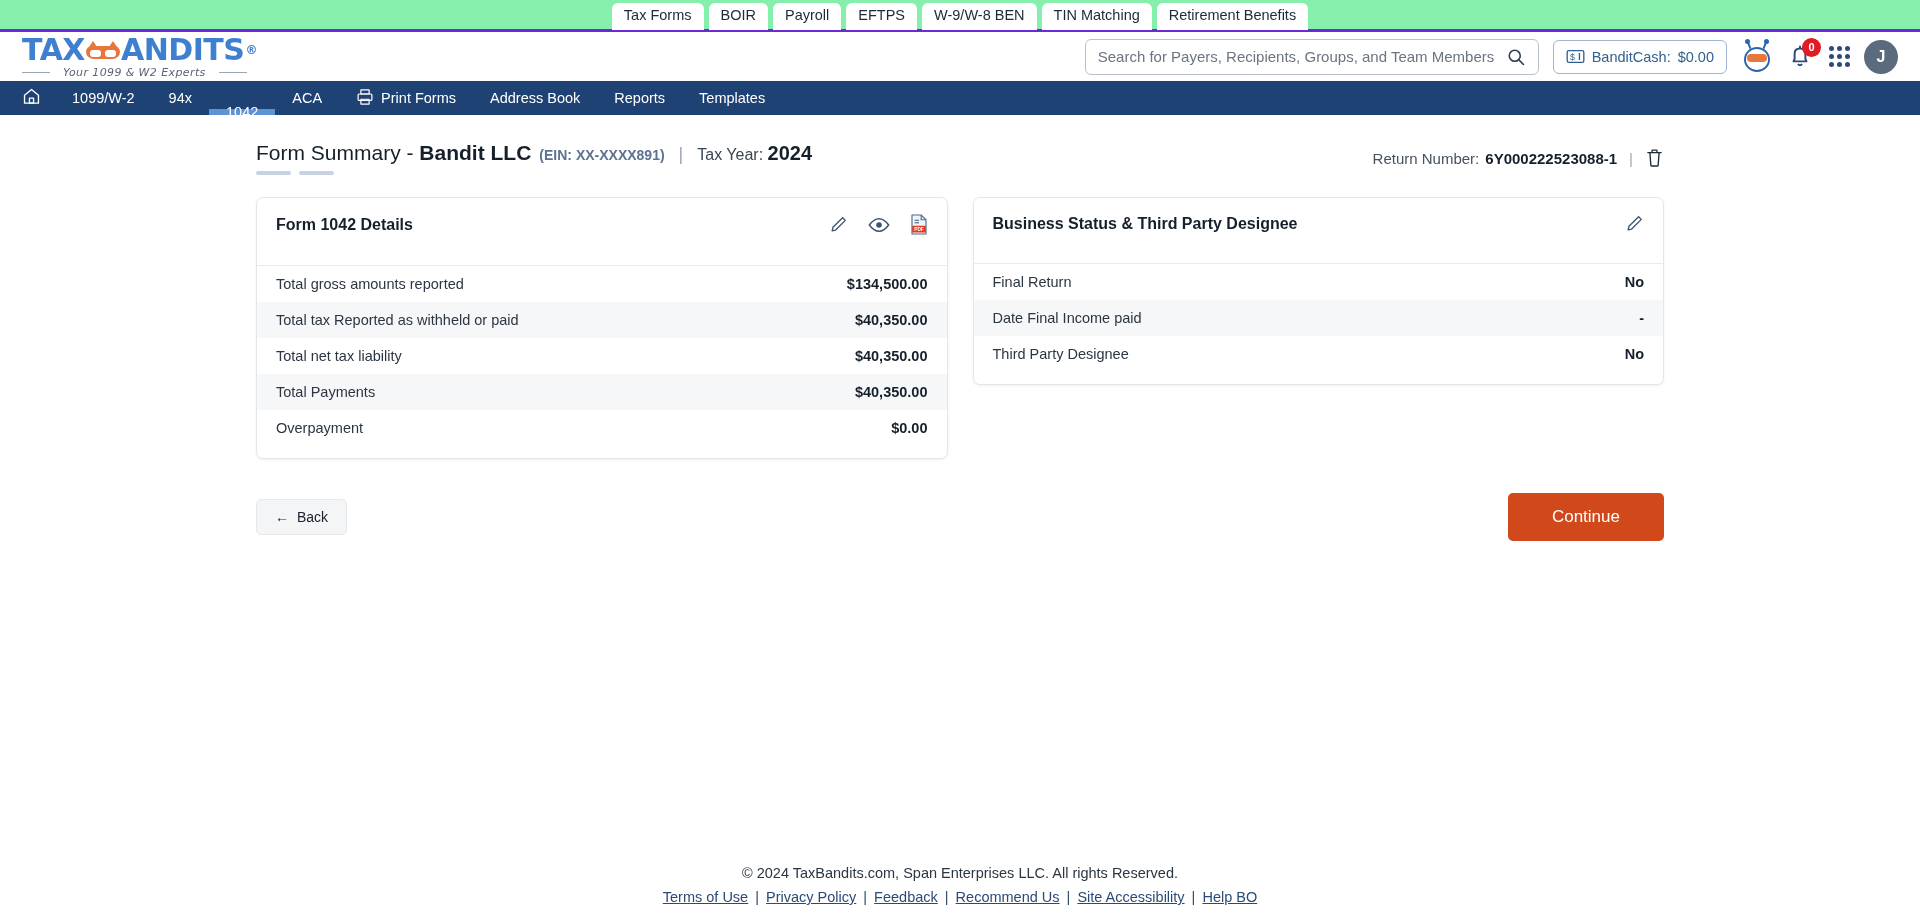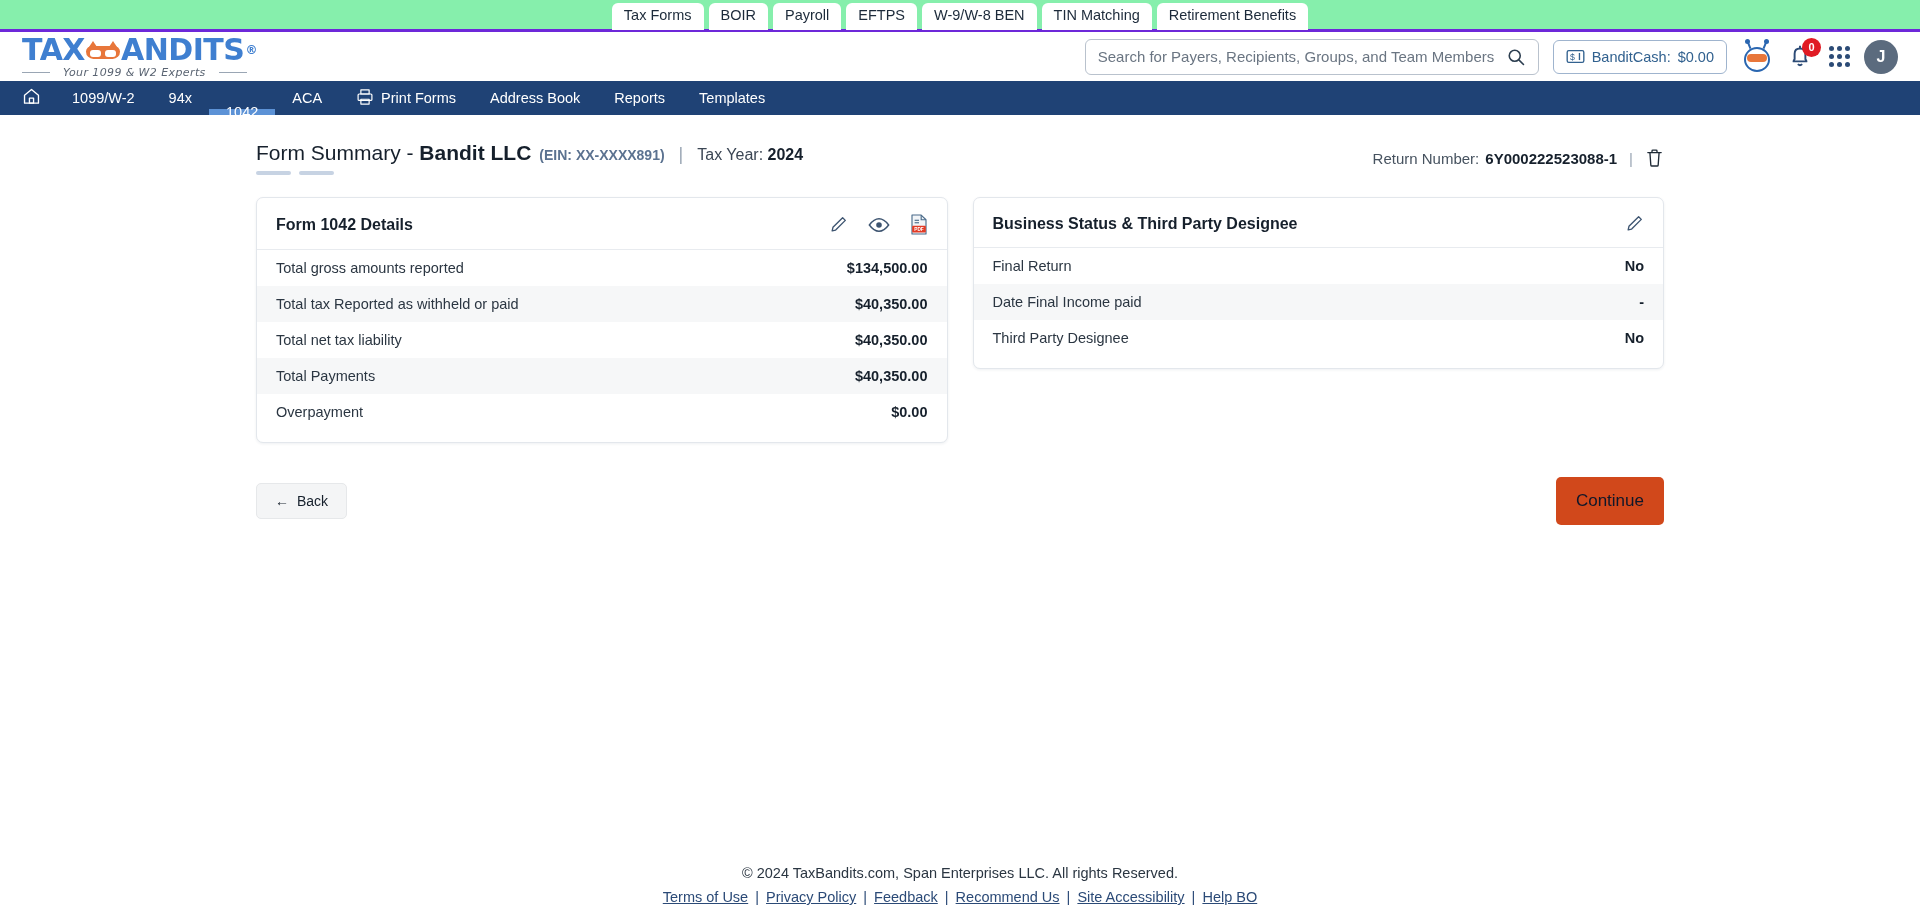--- a/index.html
+++ b/index.html
@@ -196,21 +196,21 @@
   .title-row {
     display: flex; align-items: center;
     padding-top: 26px;
     position: relative;
   }
   .ttl { font-size: 21px; color: #16202c; white-space: nowrap; }
   .ttl b { font-weight: bold; }
   .ein { font-size: 14px; color: #5b7290; margin-left: 8px; font-weight: bold; }
   .divider-v { color: #9aa6b4; margin: 0 14px; font-size: 18px; }
   .taxyear { font-size: 16px; color: #3b4654; }
-  .taxyear b { color: #16202c; font-weight: bold; font-size: 16px; }
+  .taxyear b { color: #16202c; font-weight: bold; font-size: 20px; }
   .title-right { margin-left: auto; display: flex; align-items: center; gap: 12px; font-size: 15px; color: #46525f; }
   .title-right b { color: #16202c; font-weight: bold; }
   .steps { display: flex; gap: 8px; margin-top: 6px; }
   .steps i { display: block; width: 35px; height: 4px; border-radius: 2px; background: #c7d3e3; }
 
   .cards {
     display: flex;
     gap: 25px;
     margin-top: 22px;
   }
@@ -218,21 +218,21 @@
     background: #fff;
     border: 1px solid #e3e7ec;
     border-radius: 7px;
     box-shadow: 0 1px 3px rgba(20,40,70,.07);
     flex: 1;
     min-width: 0;
     align-self: flex-start;
   }
   .card-head {
     display: flex; align-items: center;
-    padding: 16px 19px 14px;
+    padding: 16px 19px 30px;
     border-bottom: 1px solid #e8ebef;
   }
   .card-title { font-size: 16px; font-weight: bold; color: #16202c; }
   .card-actions { margin-left: auto; display: flex; align-items: center; gap: 20px; }
   .rows { padding: 0 0 12px; }
   .row {
     display: flex; align-items: center;
     padding: 10px 19px;
     font-size: 14.5px;
     color: #2b3642;
@@ -252,24 +252,24 @@
     border-radius: 5px;
     padding: 9px 18px;
     font-size: 14px;
     color: #16202c;
     display: flex; align-items: center; gap: 8px;
     cursor: pointer;
   }
   .btn-continue {
     margin-left: auto;
     background: #d1481b;
-    color: #0f172a;
+    color: #ffffff;
     border: none;
     border-radius: 5px;
-    padding: 14px 20px;
+    padding: 14px 44px;
     font-size: 17px;
     cursor: pointer;
     font-family: "Liberation Sans", sans-serif;
   }
 
   
   .footer {
     position: absolute;
     left: 0; right: 0; bottom: 14px;
     text-align: center;

